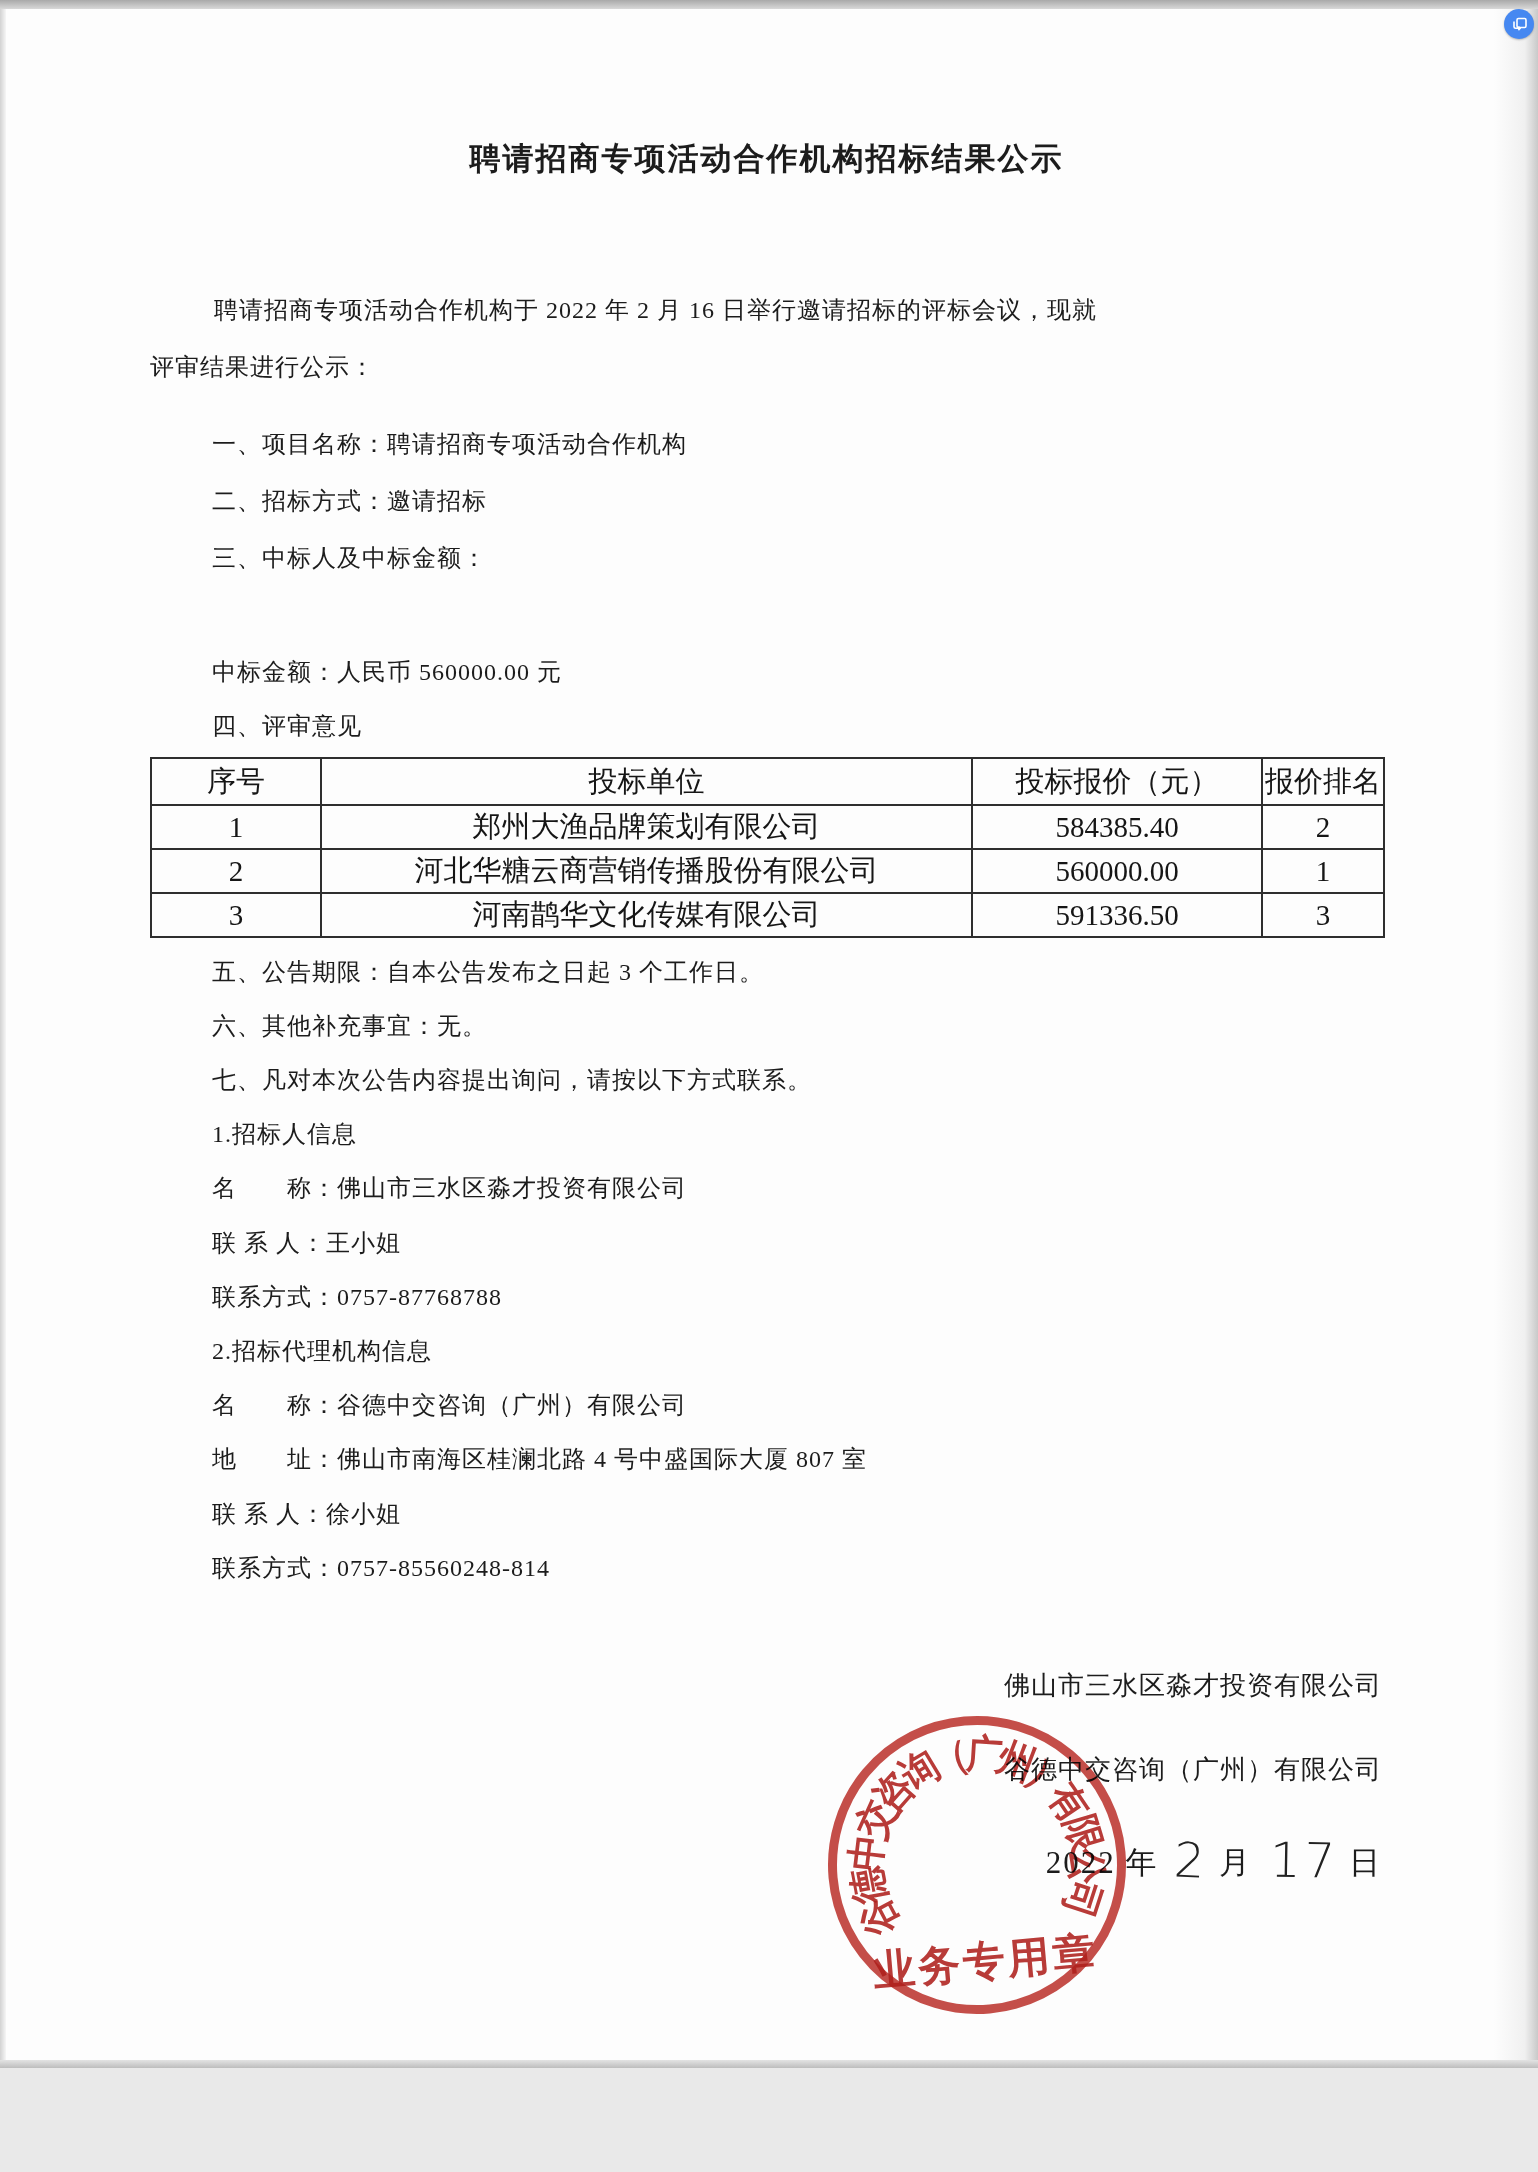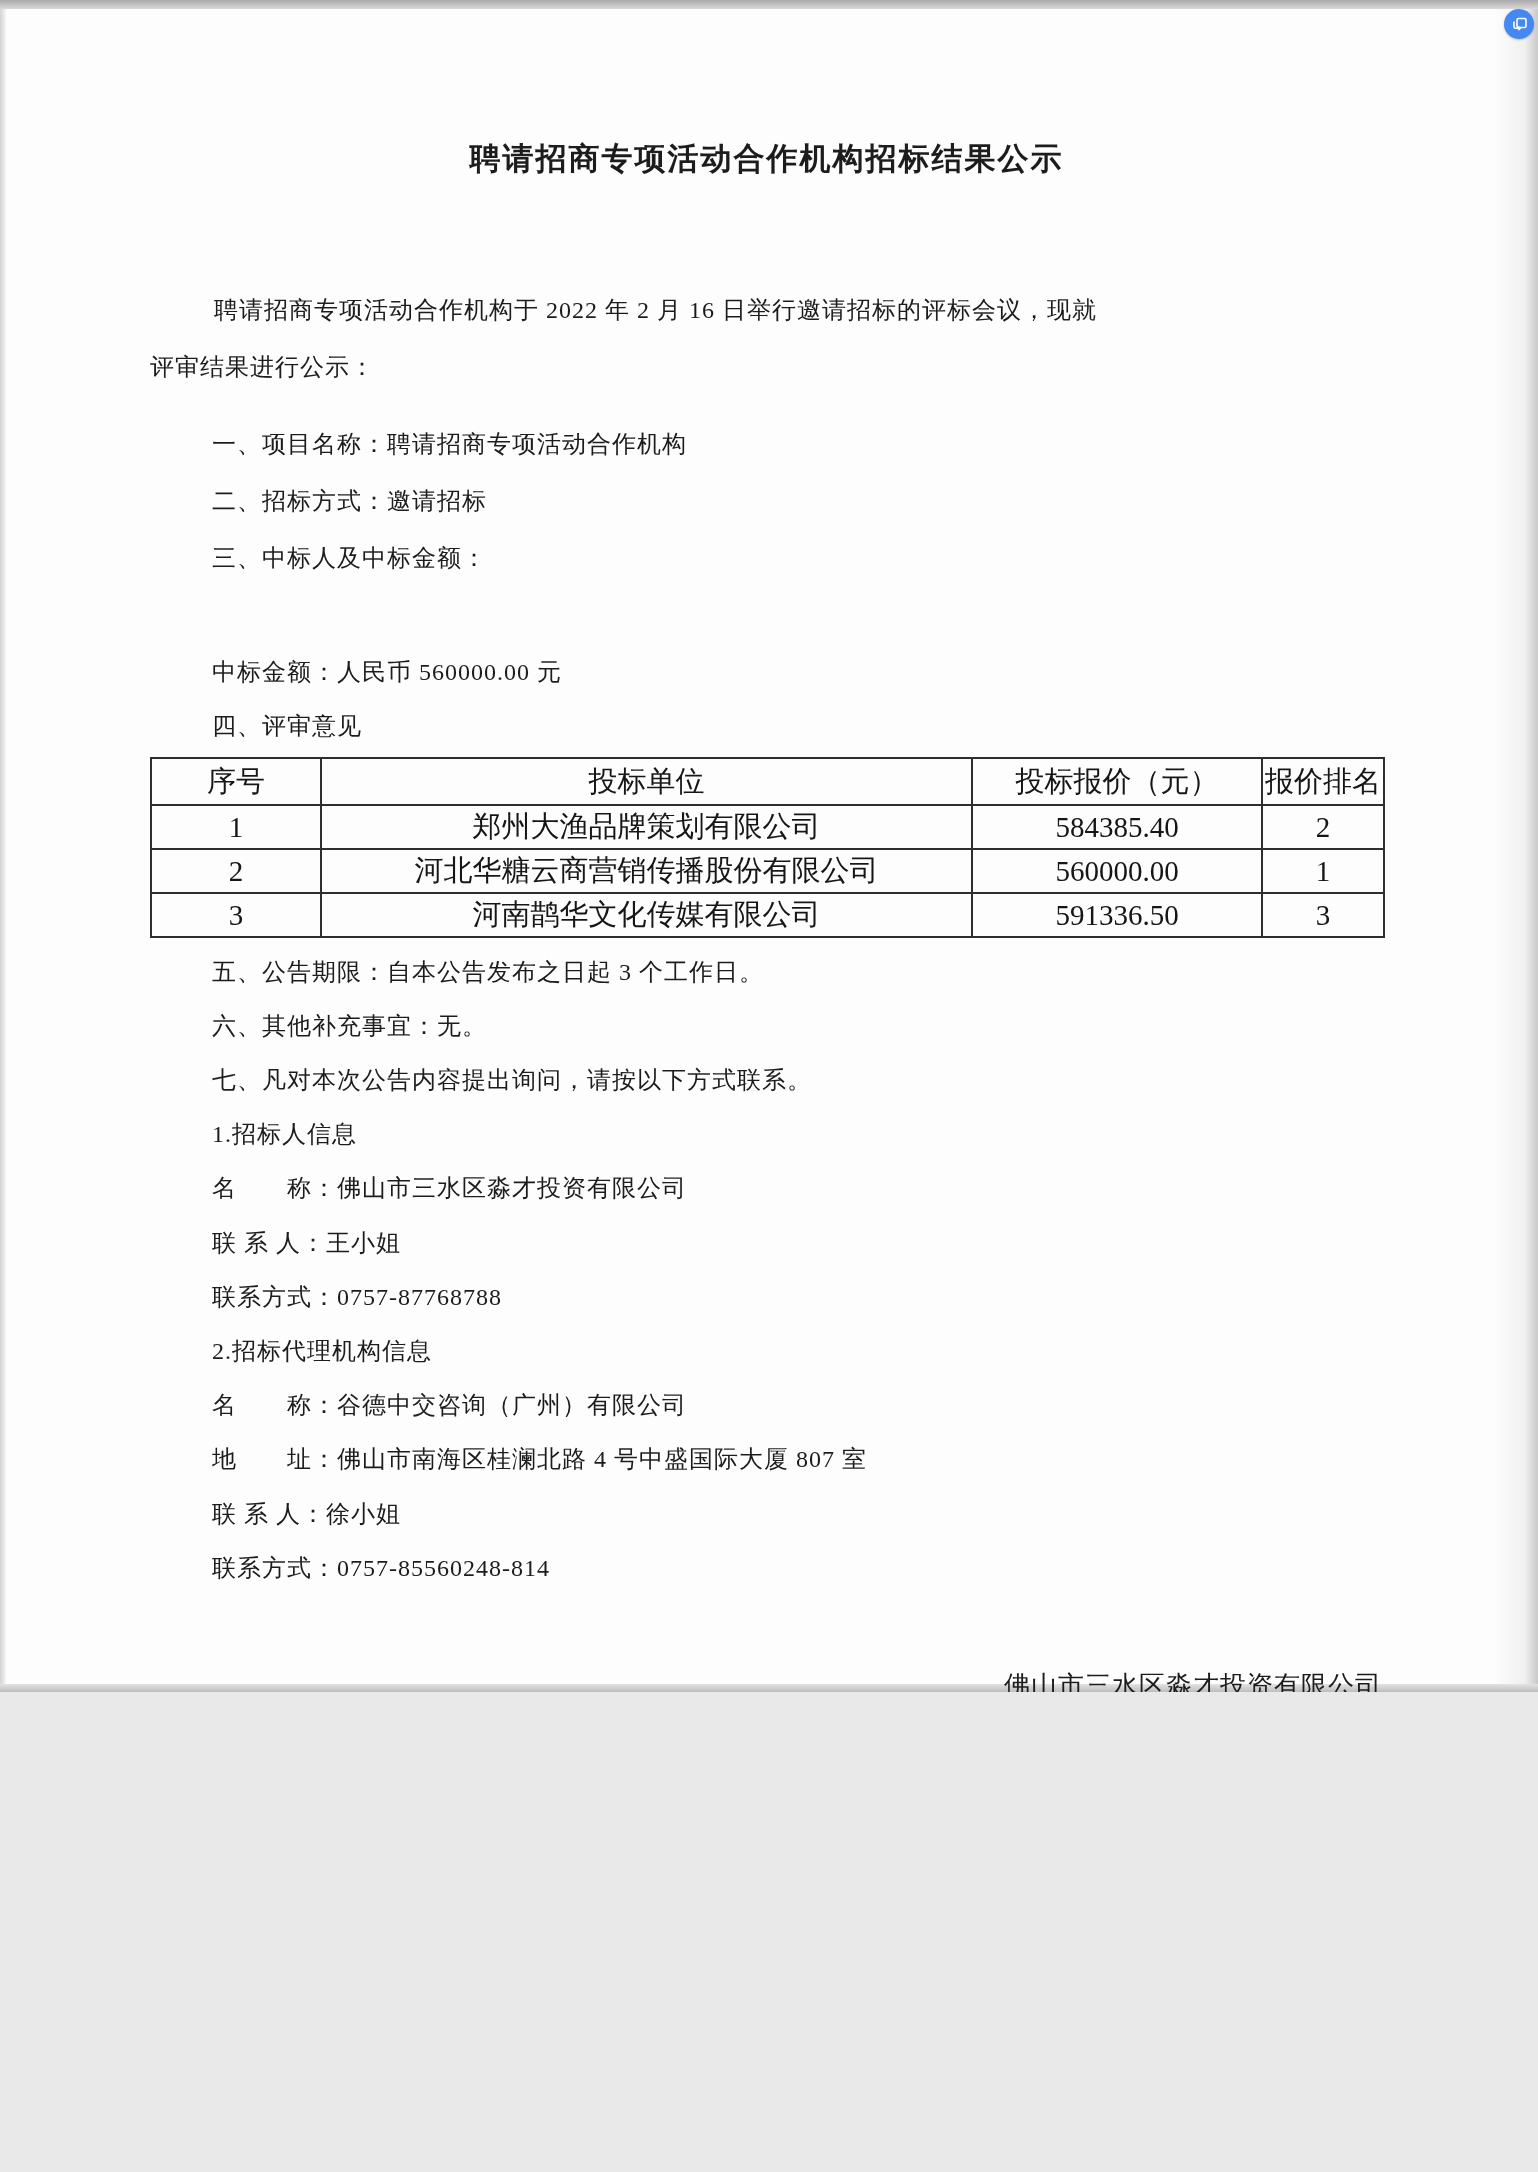--- a/index.html
+++ b/index.html
@@ -1,17 +1,17 @@
 <!DOCTYPE html>
 <html><head>
 <meta charset="utf-8">
 <style>
   html,body { margin:0; padding:0; background:#e9e9e9; }
   .page {
-    position:relative; width:1538px; height:1692px; overflow:hidden;
+    position:relative; width:1538px; height:2068px; overflow:hidden;
     background:#fdfdfd;
     font-family:"Liberation Serif","DejaVu Serif",serif;
     color:#1c1c1c;
   }
   
   .edge-top    { position:absolute; top:0; left:0; width:100%; height:9px;
                  background:linear-gradient(#a9a9a9,#d8d8d8); }
   .edge-bottom { position:absolute; bottom:0; left:0; width:100%; height:8px;
                  background:linear-gradient(#e3e3e3,#bdbdbd); }
   .edge-left   { position:absolute; top:9px; left:0; width:6px; height:100%;

